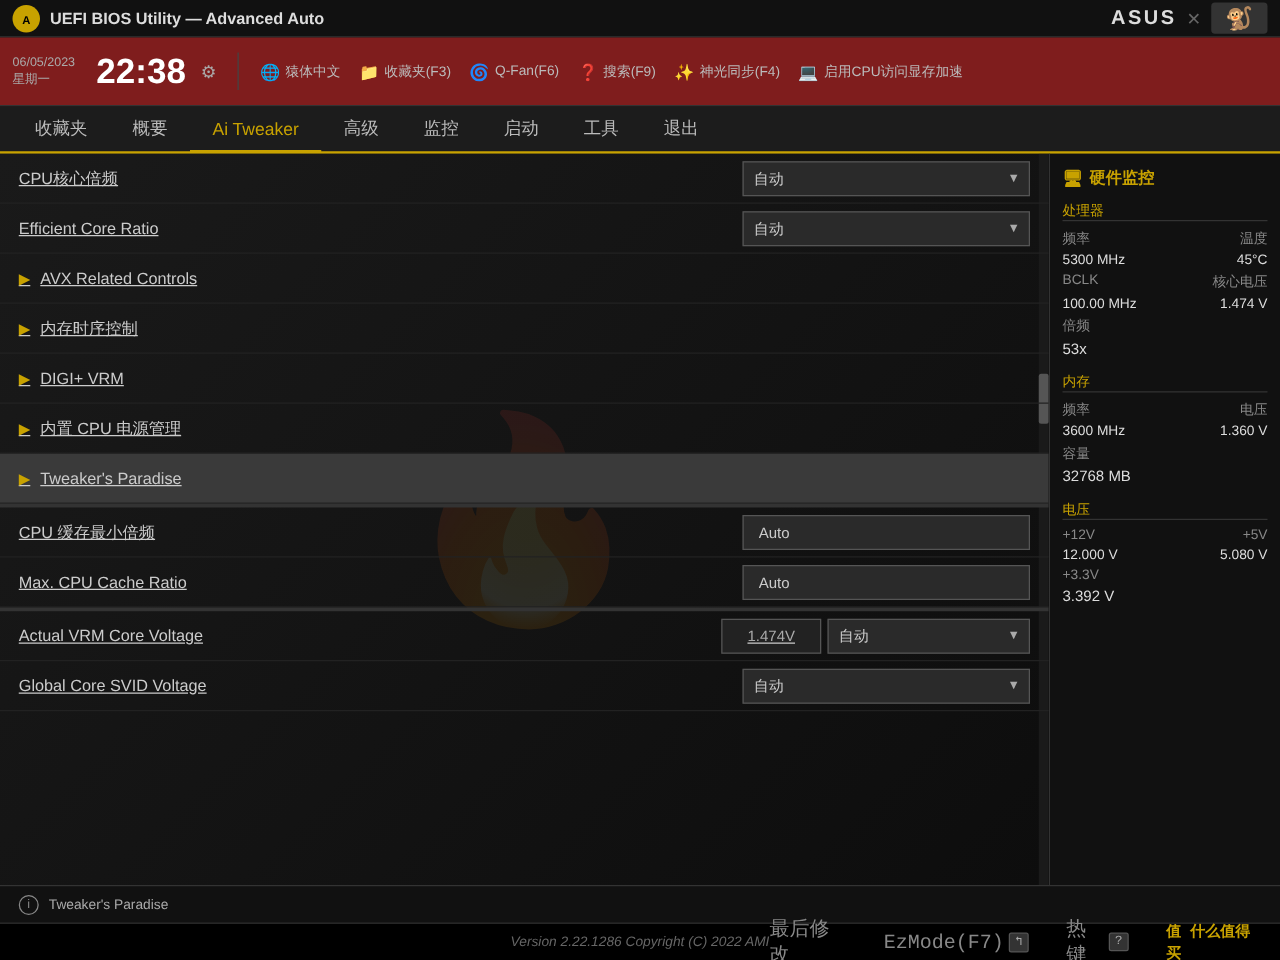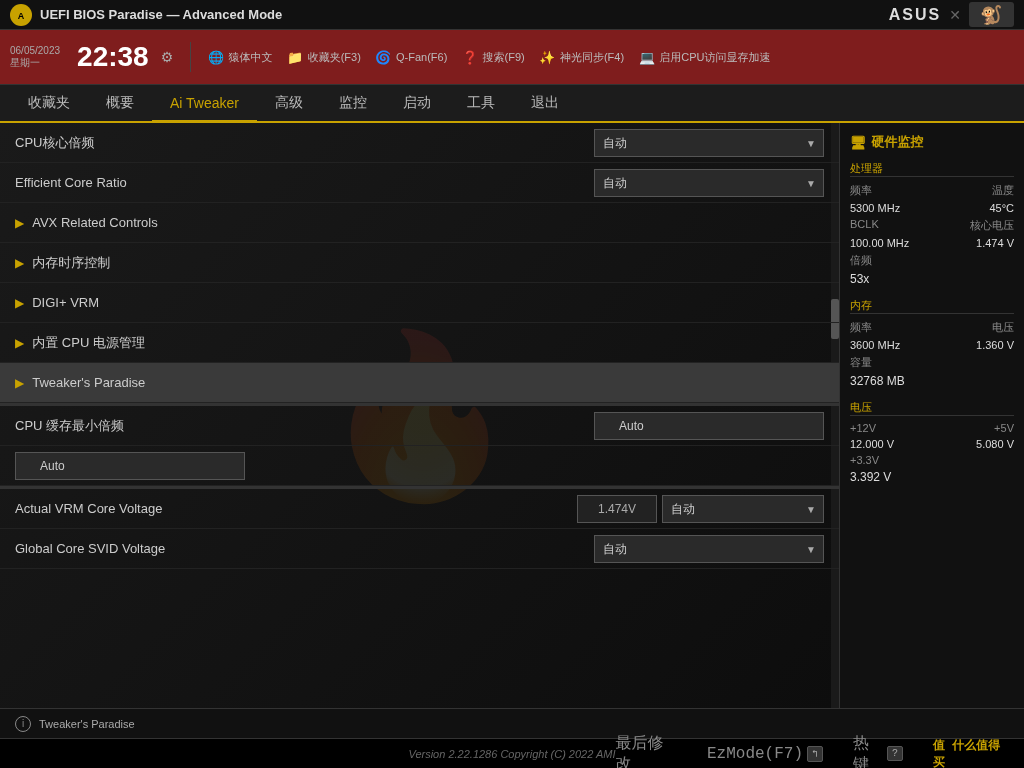--- a/index.html
+++ b/index.html
@@ -141,20 +141,21 @@
       font-size: 160px;
       color: rgba(150, 80, 0, 0.1);
       pointer-events: none;
       user-select: none;
       z-index: 0;
     }
 
     .settings-list {
       position: relative;
       z-index: 1;
+      text-decoration: underline;
     }
 
     .setting-row {
       display: flex;
       align-items: center;
       padding: 0 15px;
       height: 40px;
       border-bottom: 1px solid #222;
     }
     .setting-label {
@@ -220,21 +221,21 @@
       font-size: 10px;
       color: #aaa;
       pointer-events: none;
     }
 
     
     .text-input {
       background: #2a2a2a;
       border: 1px solid #555;
       color: #ccc;
-      padding: 4px 24px;
+      padding: 4px 12px;
       font-size: 12px;
       width: 230px;
       height: 28px;
     }
 
     
     .voltage-display {
       background: #222;
       border: 1px solid #555;
       color: #aaa;
@@ -405,21 +406,21 @@
 </head>
 <body>
 
 <div class="header">
   <div class="header-logo">
     <svg width="18" height="18" viewBox="0 0 18 18">
       <circle cx="9" cy="9" r="8" fill="#c8a200" opacity="0.8"></circle>
       <text x="9" y="13" text-anchor="middle" font-size="9" fill="#000" font-weight="bold">A</text>
     </svg>
   </div>
-  <div class="header-title">UEFI BIOS Paradise — Advanced Mode</div>
+  <div class="header-title">UEFI BIOS Utility — Advanced Auto</div>
   <div class="header-right">
     <span style="color:#ddd;font-size:16px;font-weight:bold;letter-spacing:2px;">ASUS</span>
     <span style="color:#666;font-size:14px;">✕</span>
     <div class="asus-monkey">
       <span style="font-size:18px;">🐒</span>
     </div>
   </div>
 </div>
 
 <div class="timebar">
@@ -527,20 +528,21 @@
       <div class="separator-row"></div>
 
       <div class="setting-row">
         <span class="setting-label">CPU 缓存最小倍频</span>
         <div class="setting-control">
           <input type="text" class="text-input" value="Auto" style="">
         </div>
       </div>
 
       <div class="setting-row">
+        <span class="setting-label">Max. CPU Cache Ratio</span>
         <div class="setting-control">
           <input type="text" class="text-input" value="Auto" style="">
         </div>
       </div>
 
       <div class="separator-row"></div>
 
       <div class="setting-row">
         <span class="setting-label">Actual VRM Core Voltage</span>
         <div class="setting-control voltage-row-control">

